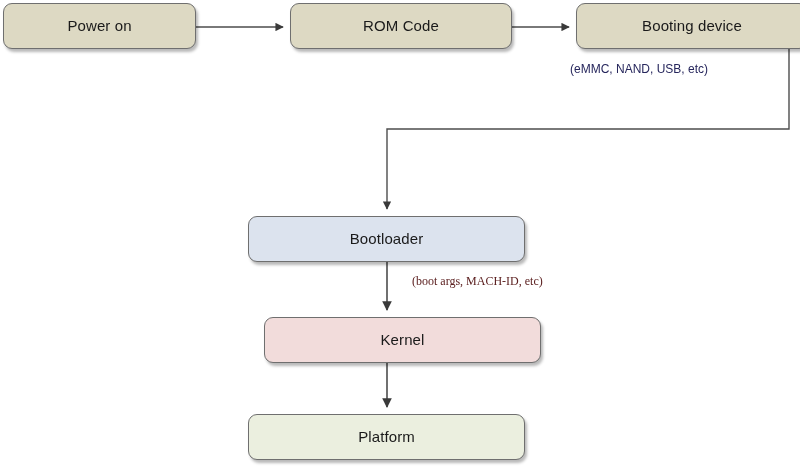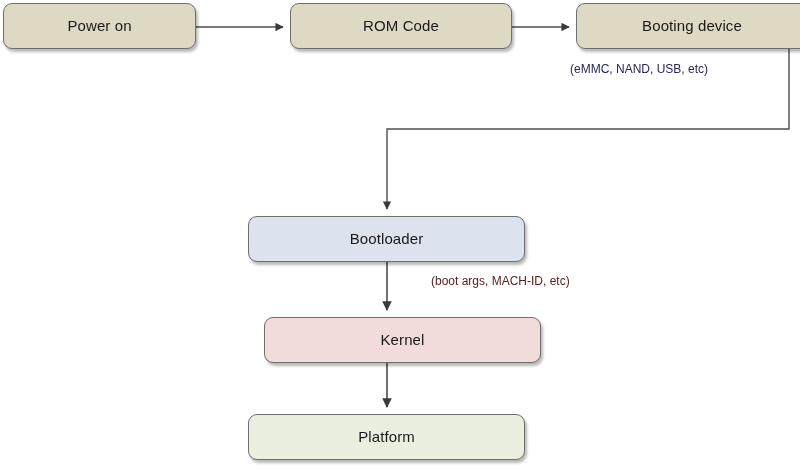--- a/index.html
+++ b/index.html
@@ -95,15 +95,15 @@
   <div class="node" style="left:264px; top:317px; width:277px; height:46px; background:#f2dcdb;">
     <span class="node-label">Kernel</span>
   </div>
 
   <div class="node" style="left:248px; top:414px; width:277px; height:46px; background:#ebefdf;justify-content:center;">
     <span class="node-label">Platform</span>
   </div>
 
   <div class="annot" style="left:570px; top:63px; color:#26265c;">(eMMC, NAND, USB, etc)</div>
 
-  <div class="annot" style="left:431px; top:275px; color:#5c2020;">(boot args, MACH-ID,  etc)</div>
+  <div class="annot" style="left:412px; top:275px; color:#5c2020;font-family:Liberation Serif, serif;">(boot args, MACH-ID,  etc)</div>
 
 </div>
 
 </body></html>

